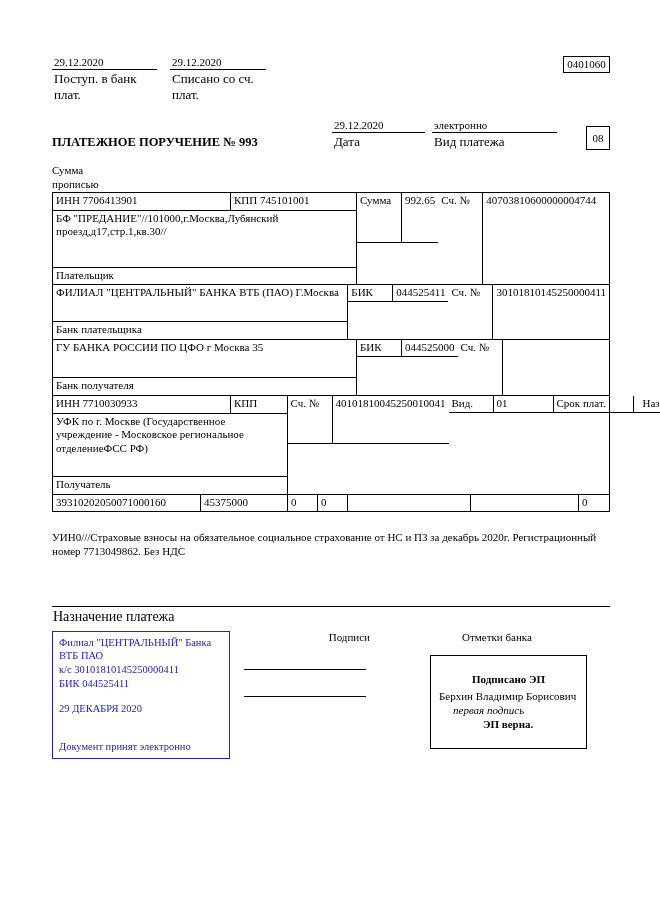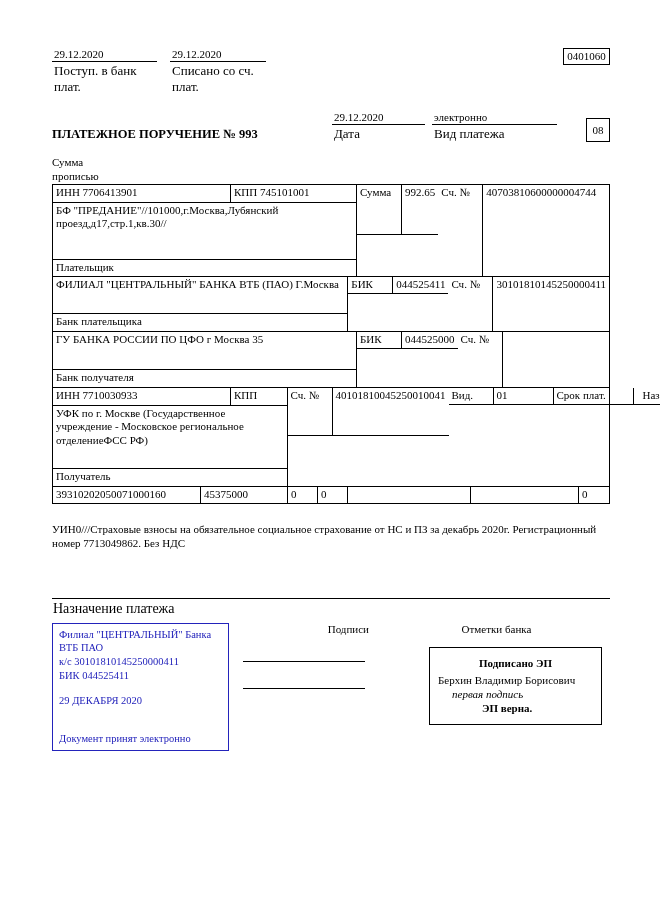--- a/index.html
+++ b/index.html
@@ -1,18 +1,18 @@
 <!DOCTYPE html>
 <html><head>
 <meta charset="utf-8">
 <style>
   *{margin:0;padding:0;box-sizing:border-box}
   html,body{background:#fff}
   body{width:660px;height:919px;font-family:"Liberation Serif",serif;font-size:11px;color:#000;position:relative;overflow:hidden}
-  .page{position:absolute;left:52px;top:48px;width:558px}
+  .page{position:absolute;left:52px;top:56px;width:558px}
   .flexrow{display:flex}
   .dblock{width:105px;margin-right:13px}
   .dblock2{width:96px}
   .uline{border-bottom:1px solid #000;padding:0 0 1px 2px;min-height:14px}
   .slabel{font-size:13px;padding:1px 0 0 2px}
   .codebox{margin-left:auto;border:1px solid #000;width:47px;height:17px;text-align:center;line-height:15px}
   .hdr{margin-top:16px;align-items:flex-end}
   .title{font-weight:bold;font-size:12.5px;width:280px;padding-top:2px}
   .hdate{width:93px}
   .hkind{width:125px;margin-left:7px}
@@ -37,21 +37,21 @@
   .purpose{margin-top:15px;min-height:80px;border-bottom:1px solid #000;padding:3px 2px 0 0;line-height:1.35}
   .plabel{font-size:14px;padding:2px 0 0 1px}
   .footer{display:flex;margin-top:6px}
   .stamp{width:178px;height:128px;border:1px solid #2323bb;color:#2323bb;padding:4px 6px;display:flex;flex-direction:column;font-size:10.5px;line-height:1.3}
   .stampdate{margin-top:12px}
   .stampnote{margin-top:auto}
   .sigcol{width:130px;margin-left:10px;text-align:right}
   .sigline{border-bottom:1px solid #000;height:27px;margin:0 4px}
   .markscol{flex:1;margin-left:14px}
   .marksheader{text-align:center}
-  .epbox{border:1px solid #000;width:173px;margin:12px 8px 0 46px;padding:8px 8px;line-height:1.3}
+  .epbox{border:1px solid #000;width:157px;margin:12px 8px 0 46px;padding:16px 8px;line-height:1.3}
   .eptitle{font-weight:bold;text-align:center}
   .epname{margin-top:3px}
   .eprole{font-style:italic;margin-left:14px}
   .epverdict{font-weight:bold;margin-left:44px}
 </style>
 </head>
 <body>
 
 <div class="page">
 

